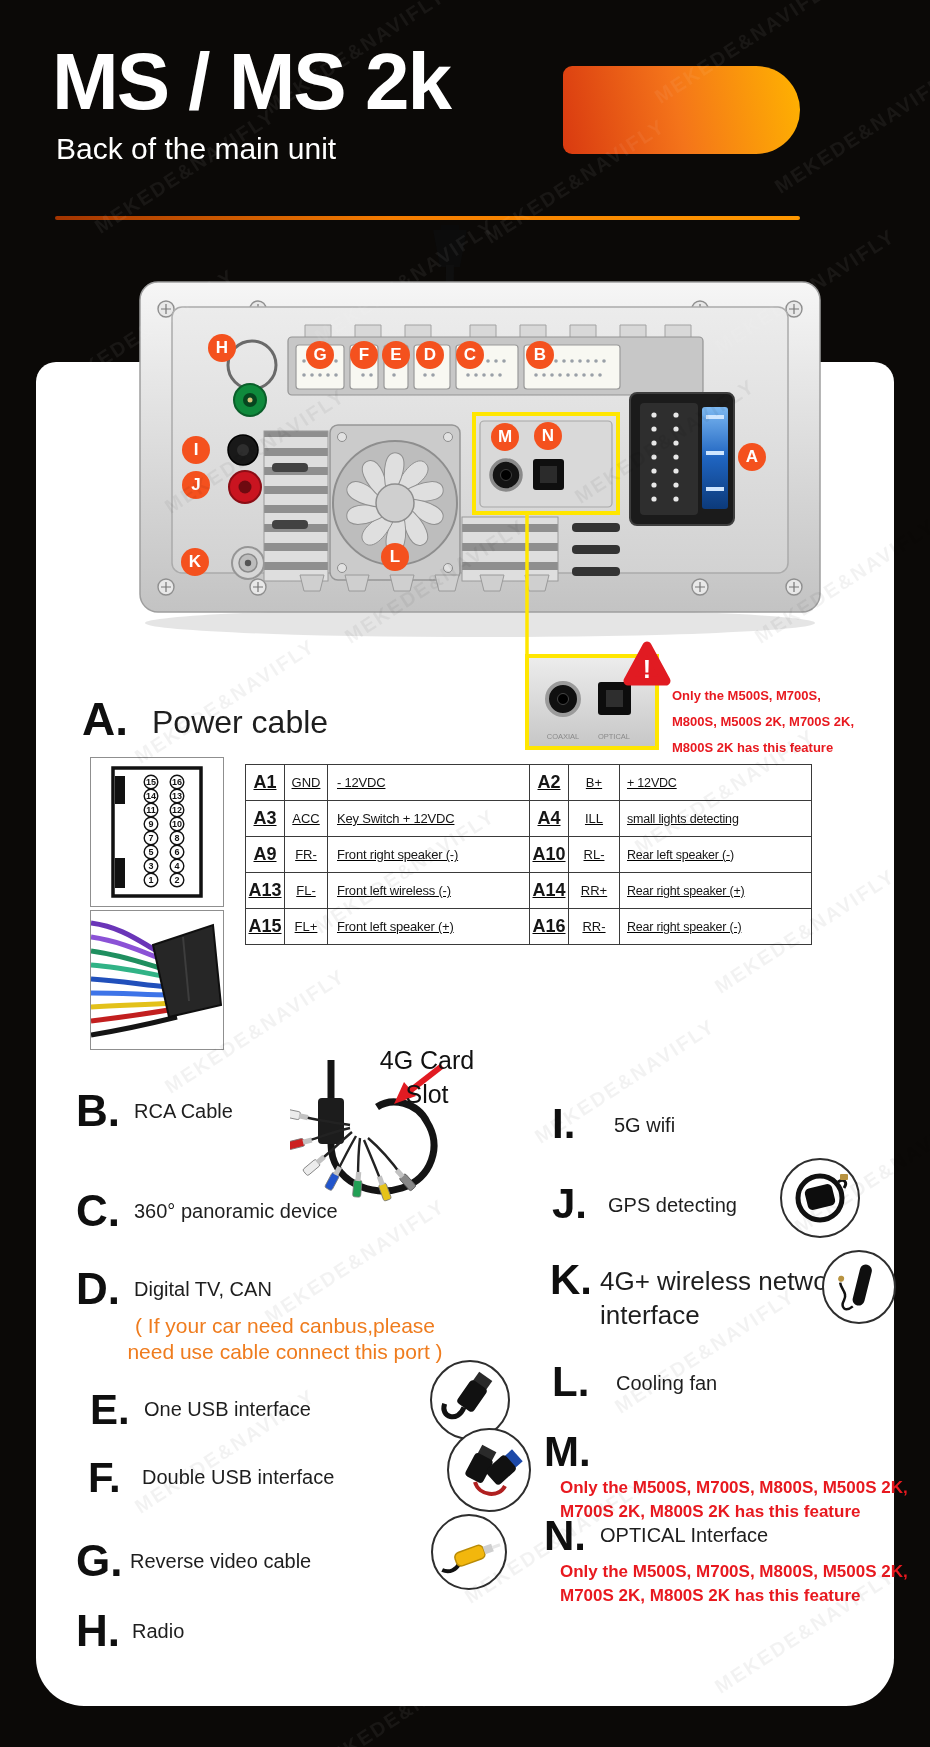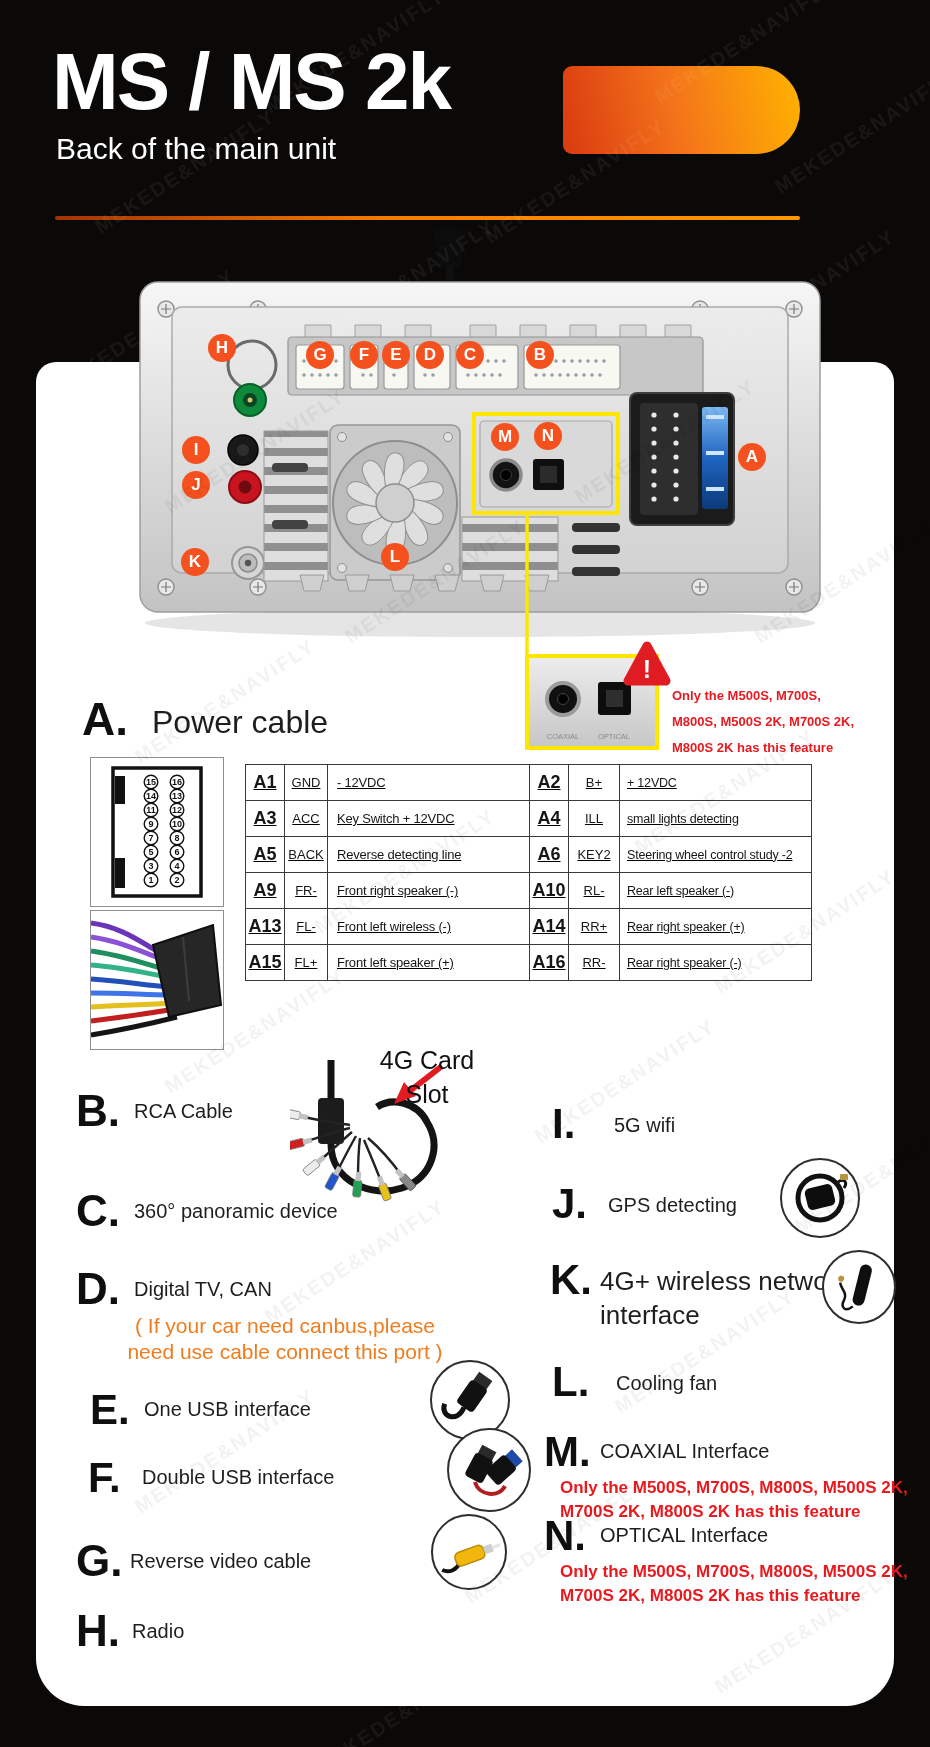--- a/index.html
+++ b/index.html
@@ -401,28 +401,20 @@
     </tr>
     <tr>
       <td class="num">A3</td>
           <td class="abbr">ACC</td>
           <td class="desc">Key Switch + 12VDC</td>
       <td class="num">A4</td>
           <td class="abbr2">ILL</td>
           <td class="desc2">small lights detecting</td>
     </tr>
     <tr>
-      <td class="num">A5</td>
-          <td class="abbr">BACK</td>
-          <td class="desc">Reverse detecting line</td>
-      <td class="num">A6</td>
-          <td class="abbr2">KEY2</td>
-          <td class="desc2">Steering wheel control study -2</td>
-    </tr>
-    <tr>
       <td class="num">A9</td>
           <td class="abbr">FR-</td>
           <td class="desc">Front right speaker (-)</td>
       <td class="num">A10</td>
           <td class="abbr2">RL-</td>
           <td class="desc2">Rear left speaker (-)</td>
     </tr>
     <tr>
       <td class="num">A13</td>
           <td class="abbr">FL-</td>
@@ -572,21 +564,20 @@
         <path d="M-4,22 C-10,30 -16,26 -14,18 C-12,10 -20,8 -22,2" stroke="#111" stroke-width="2.5" fill="none"></path>
         <circle cx="-22" cy="-2" r="3" fill="#b89340"></circle>
       </g>
     </svg>
   </div>
 
   <div class="big-letter" style="left:552px;top:1358px;font-size:42px">L.</div>
   <div class="item-text" style="left:616px;top:1372px">Cooling fan</div>
 
   <div class="big-letter" style="left:544px;top:1428px;font-size:42px">M.</div>
-  <div class="item-text" style="left:600px;top:1440px">COAXIAL Interface</div>
   <div class="note-red" style="left:560px;top:1478px">Only the M500S, M700S, M800S, M500S 2K,</div>
   <div class="note-red" style="left:560px;top:1502px">M700S 2K, M800S 2K has this feature</div>
 
   <div class="big-letter" style="left:544px;top:1512px;font-size:42px">N.</div>
   <div class="item-text" style="left:600px;top:1524px">OPTICAL Interface</div>
   <div class="note-red" style="left:560px;top:1562px">Only the M500S, M700S, M800S, M500S 2K,</div>
   <div class="note-red" style="left:560px;top:1586px">M700S 2K, M800S 2K has this feature</div>
 
   <span class="wm light" style="left:250px;top:40px">MEKEDE&amp;NAVIFLY</span>
   <span class="wm light" style="left:640px;top:30px">MEKEDE&amp;NAVIFLY</span>

